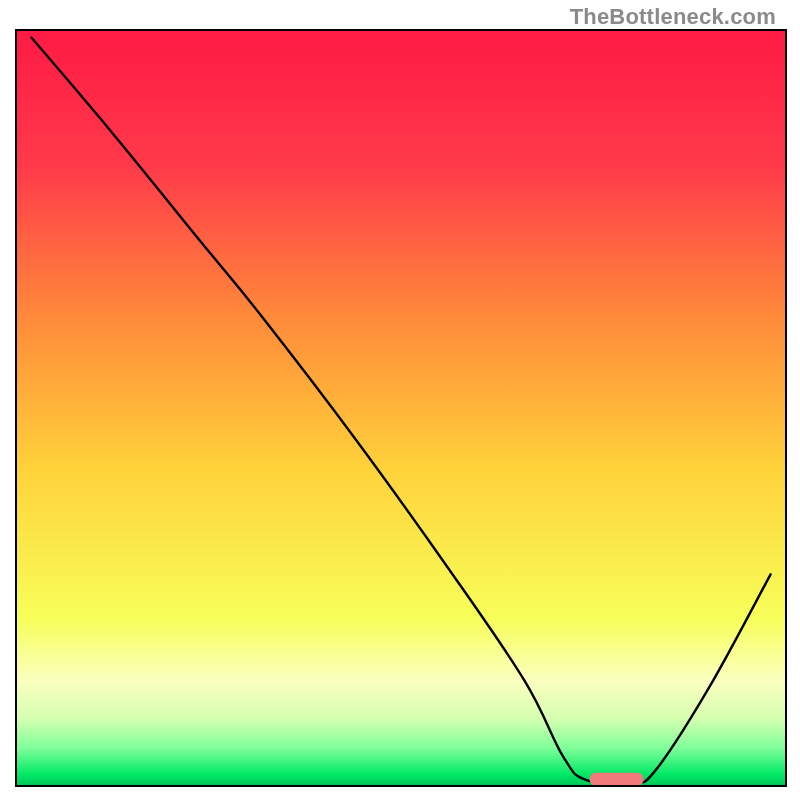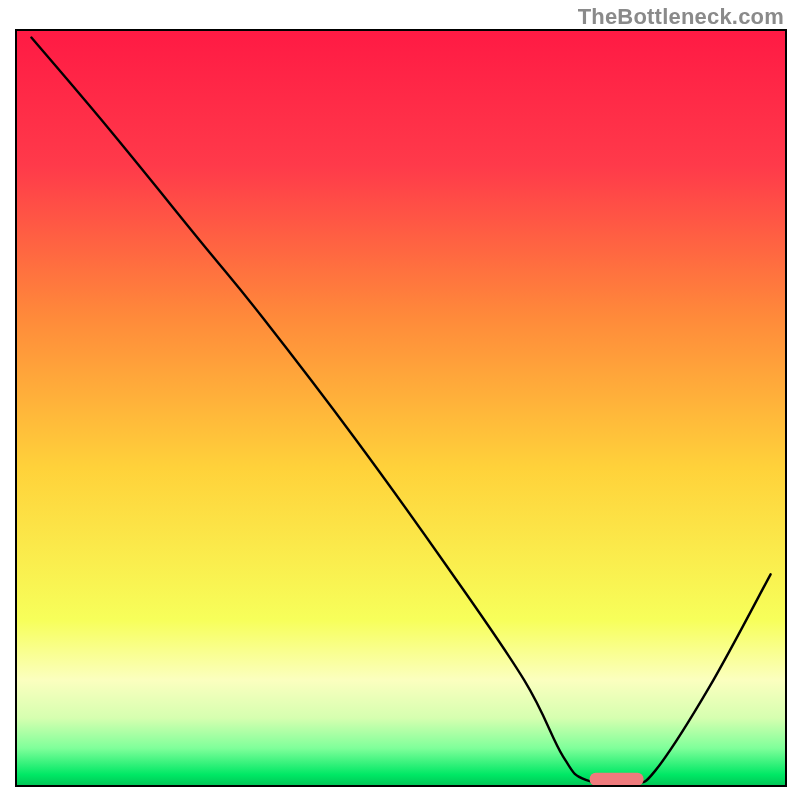--- a/index.html
+++ b/index.html
@@ -11,21 +11,21 @@
     font-family: Arial, Helvetica, sans-serif;
   }
   .stage {
     position: relative;
     width: 800px;
     height: 800px;
   }
   .watermark {
     position: absolute;
     top: 4px;
-    right: 16px;
+    right: 24px;
     font-size: 22px;
     font-weight: 600;
     color: #8a8a8a;
     letter-spacing: 0.2px;
     user-select: none;
   }
   svg {
     position: absolute;
     left: 0;
     top: 0;

